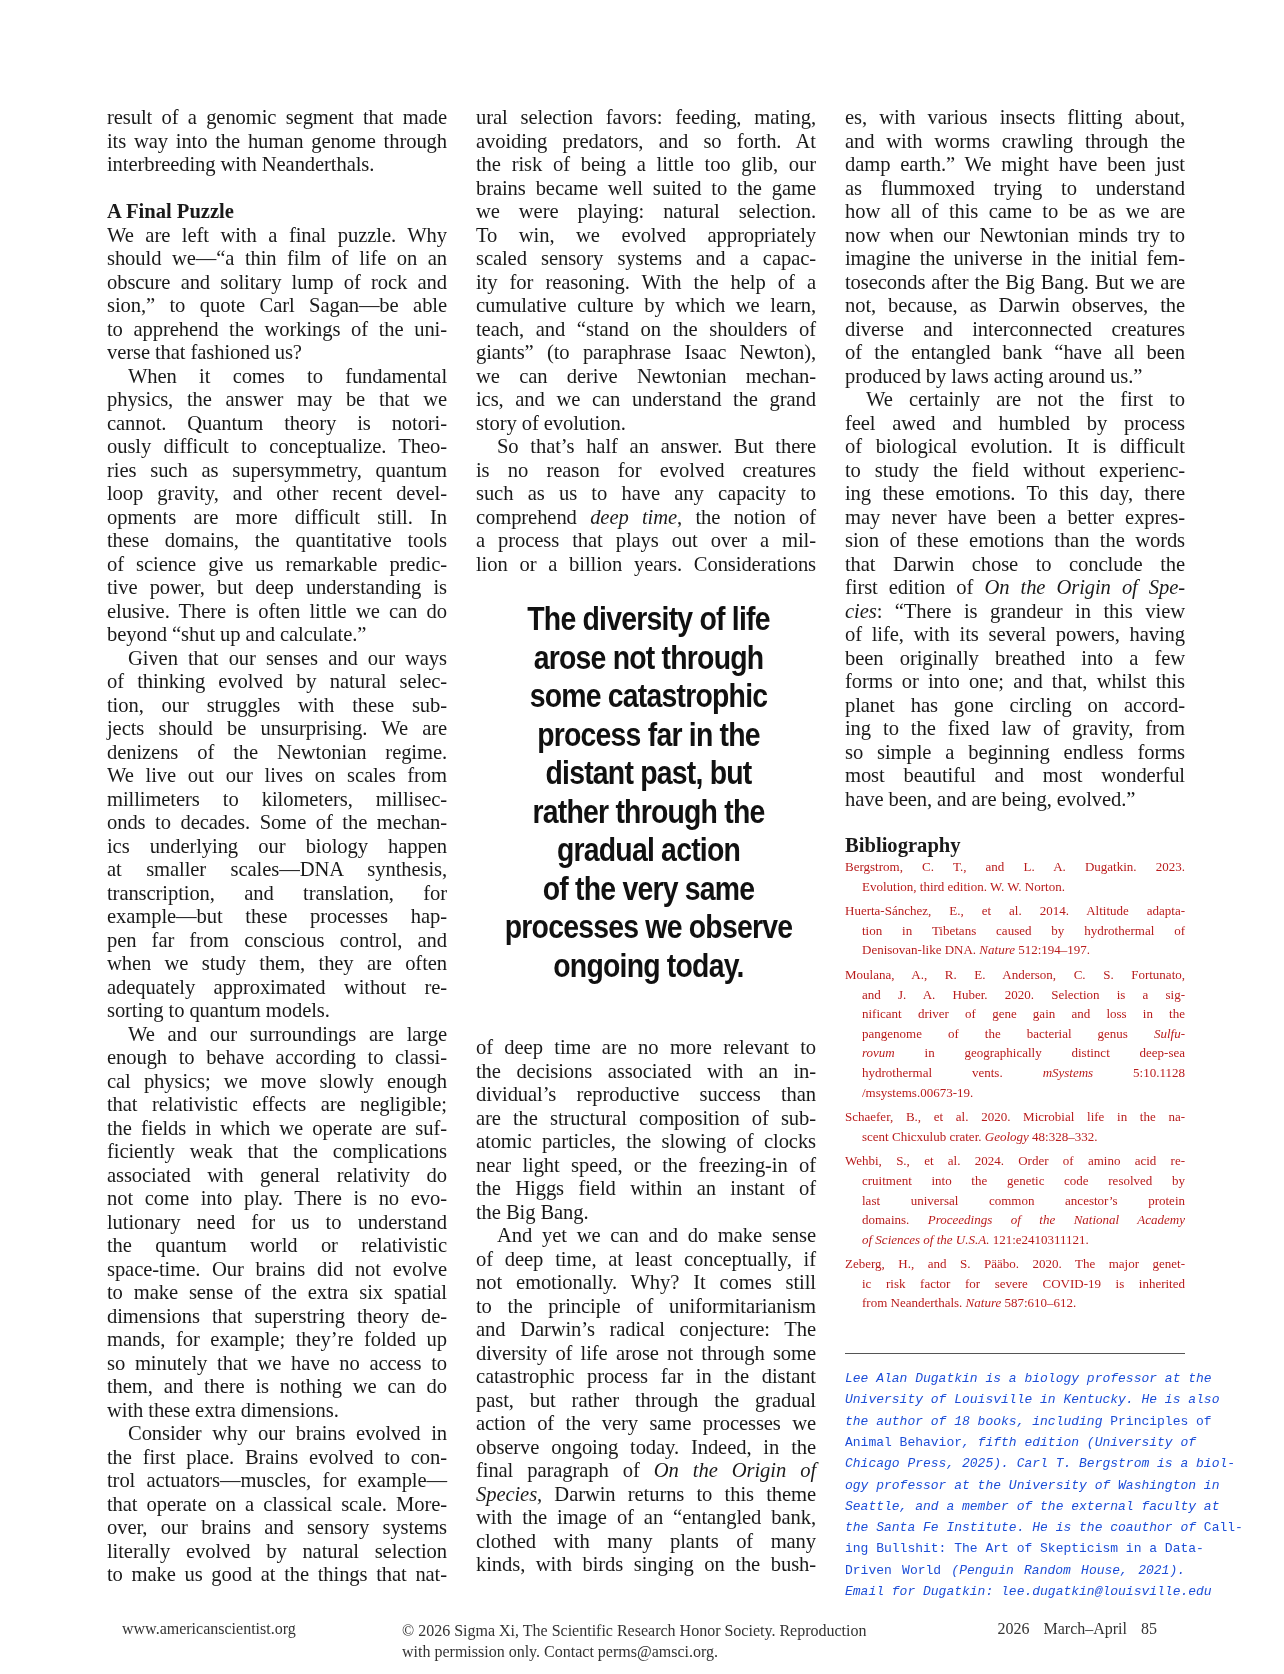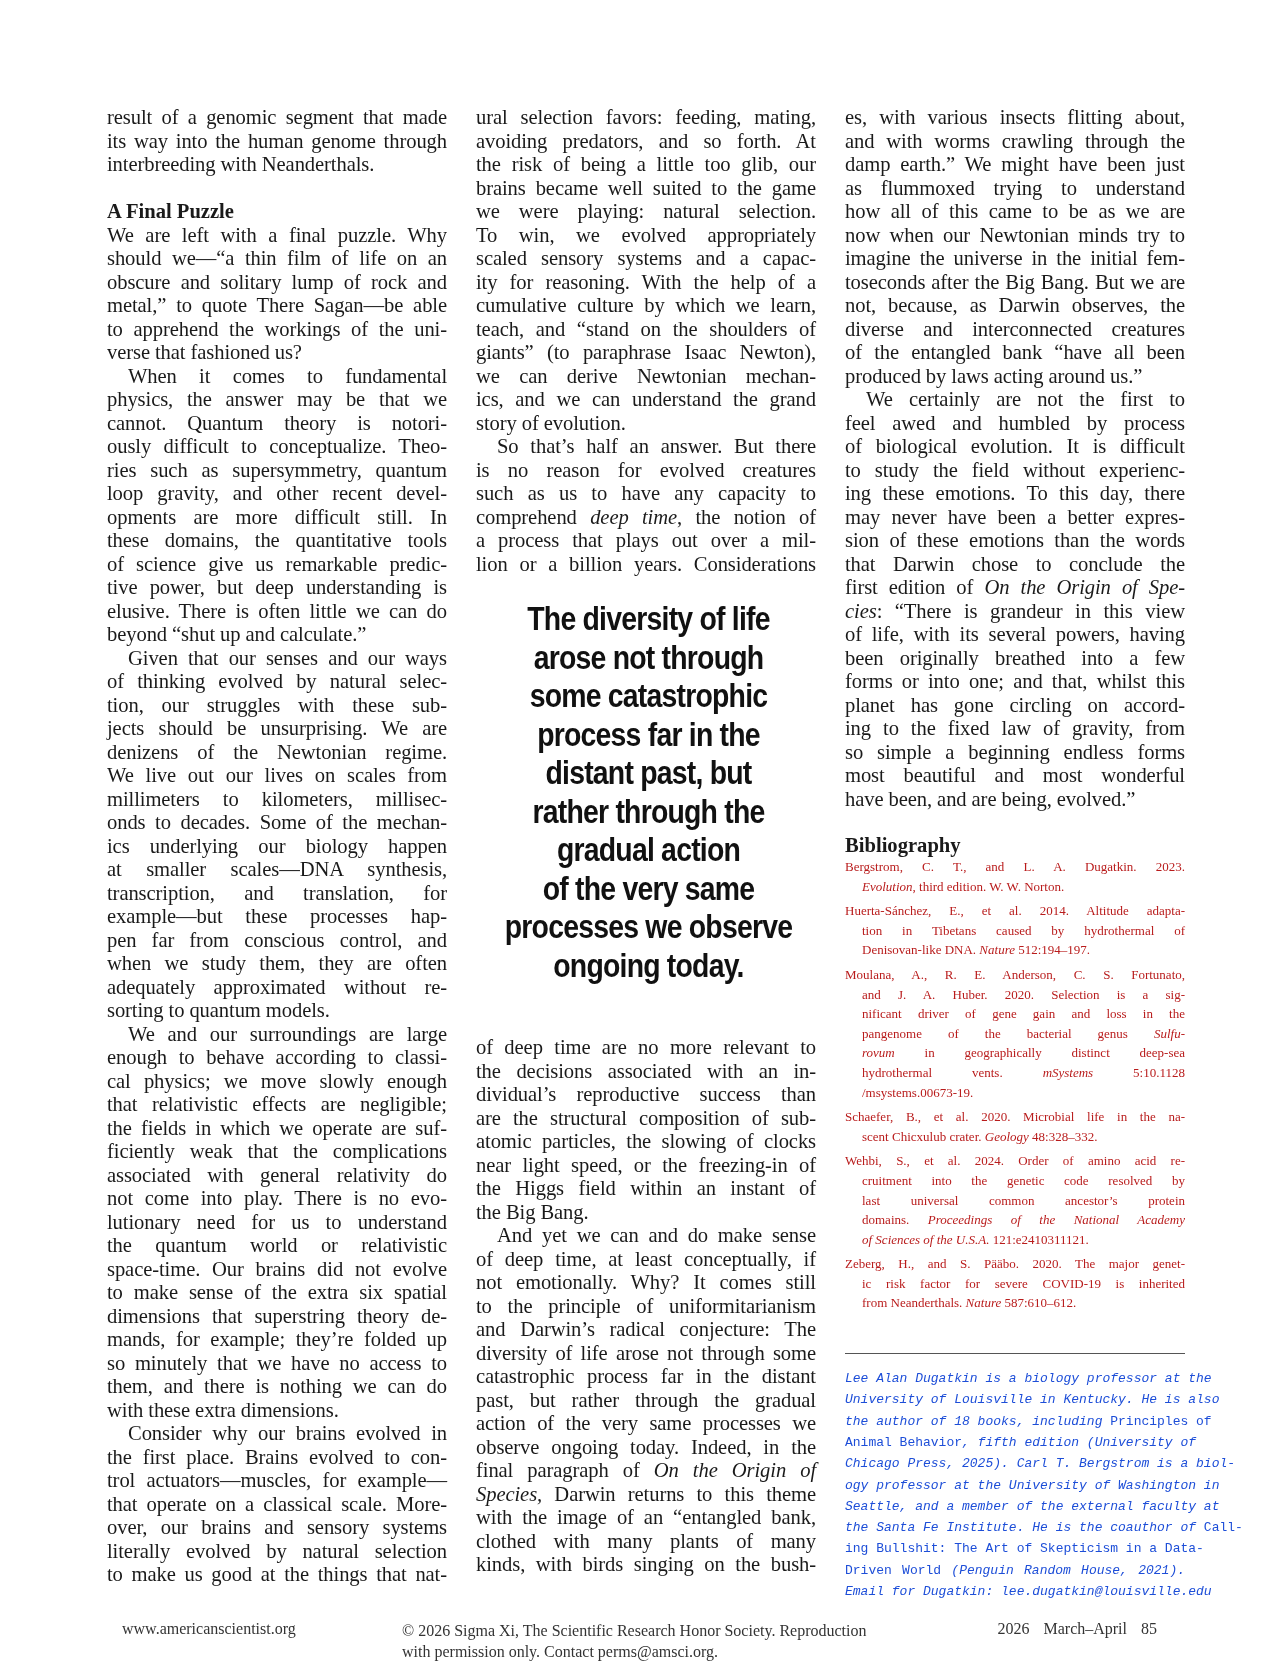--- a/index.html
+++ b/index.html
@@ -59,21 +59,21 @@
   <div class="col col-1">
     <div class="line">result of a genomic segment that made</div>
     <div class="line">its way into the human genome through</div>
     <div class="line last">interbreeding with Neanderthals.</div>
     <div class="gap"></div>
     <div class="heading">A Final Puzzle</div>
     <div id="c1-section">
         <div class="line">We are left with a final puzzle. Why</div>
         <div class="line">should we—“a thin film of life on an</div>
         <div class="line">obscure and solitary lump of rock and</div>
-        <div class="line">metal,” to quote There Sagan—be able</div>
+        <div class="line">sion,” to quote Carl Sagan—be able</div>
         <div class="line">to apprehend the workings of the uni-</div>
         <div class="line last">verse that fashioned us?</div>
         <div class="line indent">When it comes to fundamental</div>
         <div class="line">physics, the answer may be that we</div>
         <div class="line">cannot. Quantum theory is notori-</div>
         <div class="line">ously difficult to conceptualize. Theo-</div>
         <div class="line">ries such as supersymmetry, quantum</div>
         <div class="line">loop gravity, and other recent devel-</div>
         <div class="line">opments are more difficult still. In</div>
         <div class="line">these domains, the quantitative tools</div>
@@ -222,21 +222,21 @@
         <div class="line">so simple a beginning endless forms</div>
         <div class="line">most beautiful and most wonderful</div>
         <div class="line last">have been, and are being, evolved.”</div>
       </div>
     <div class="gap-half"></div>
     <div class="gap-half"></div>
     <div class="bib-head">Bibliography</div>
     <div class="bib" id="bib">
         <div class="bib-entry">
           <div class="bl j">Bergstrom, C. T., and L. A. Dugatkin. 2023.</div>
-          <div class="bl cont"><span style="font-style: italic; text-align: center;">Evolution</span><span>, third edition. W. W. Norton.</span></div>
+          <div class="bl cont"><span style=" text-align: center;">Evolution</span><span>, third edition. W. W. Norton.</span></div>
         </div>
         <div class="bib-entry">
           <div class="bl j">Huerta-Sánchez, E., et al. 2014. Altitude adapta-</div>
           <div class="bl cont j">tion in Tibetans caused by hydrothermal of</div>
           <div class="bl cont"><span>Denisovan-like DNA. </span><span style="font-style: italic;">Nature</span><span> 512:194–197.</span></div>
         </div>
         <div class="bib-entry">
           <div class="bl j">Moulana, A., R. E. Anderson, C. S. Fortunato,</div>
           <div class="bl cont j">and J. A. Huber. 2020. Selection is a sig-</div>
           <div class="bl cont j">nificant driver of gene gain and loss in the</div>

